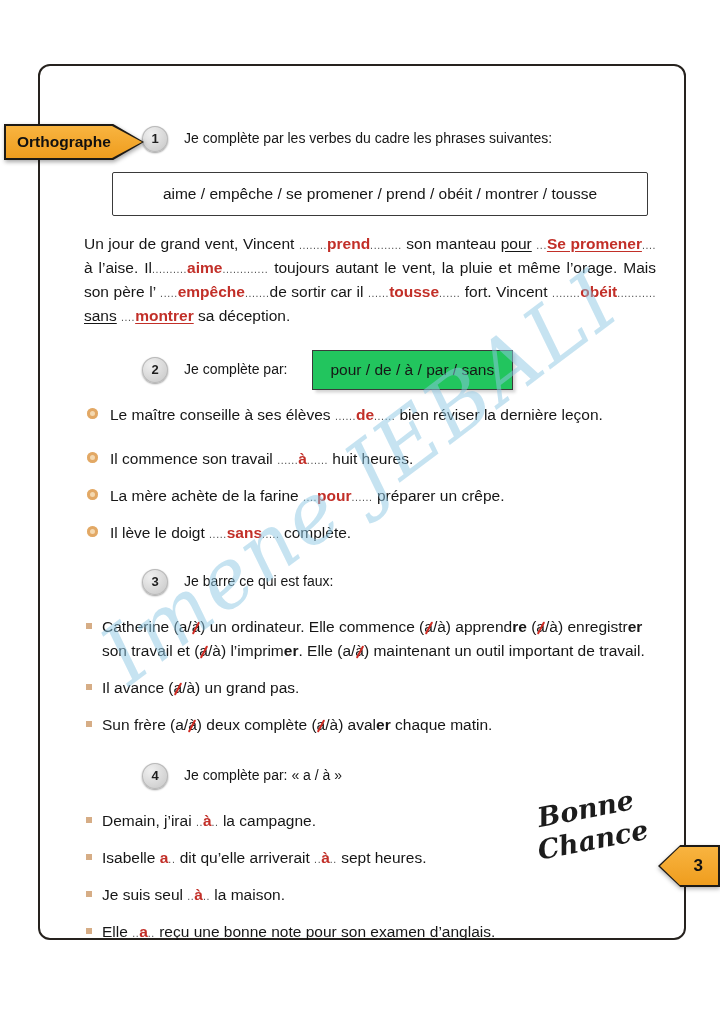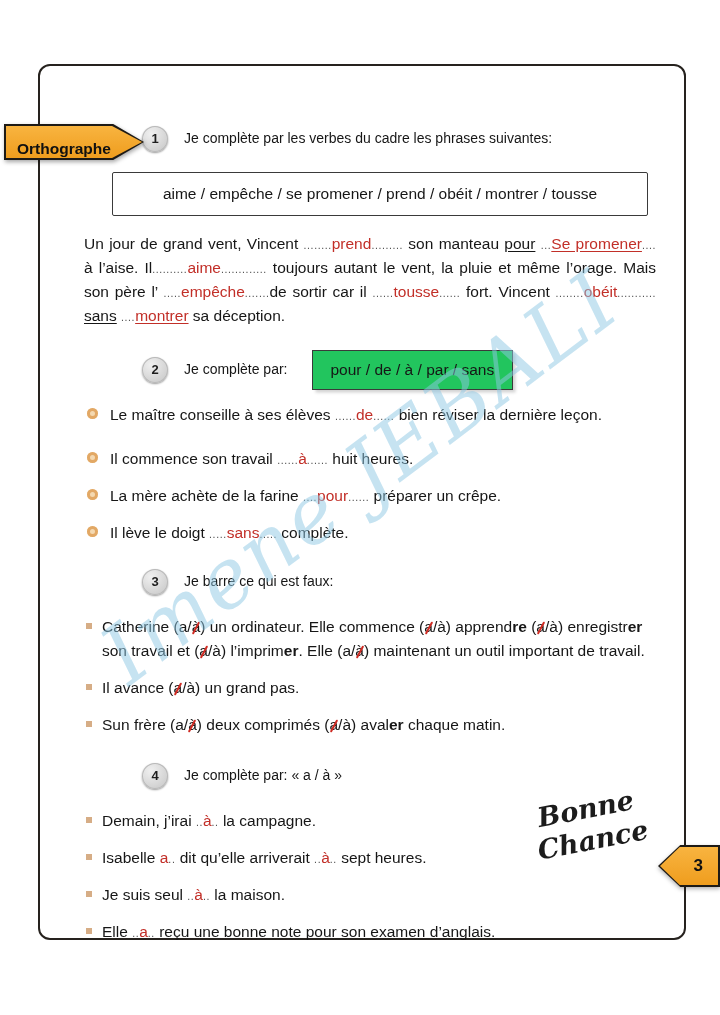--- a/index.html
+++ b/index.html
@@ -33,21 +33,21 @@
   }
   .word-box-inline{
     border:1.4px solid #3a3a3a;padding:7px 18px;font-size:15.5px;background:#22c55e;
     box-shadow:2.5px 2.5px 3px rgba(0,0,0,.18);margin-left:8px;white-space:nowrap;
   }
 
   .para{margin:16px 0 0 0;text-align:justify;}
 
   
   .dots{color:#4d4d4d;font-size:10.5px;letter-spacing:.6px;}
-  .ans{color:#c22f28;font-weight:normal;margin-top:8px;}
+  .ans{color:#c22f28;font-weight:bold;margin-top:8px;}
   .ansu{text-decoration:underline;text-underline-offset:2px;}
   .u{text-decoration:underline;text-underline-offset:2px;}
   .b{font-weight:bold;}
   .pair .struck{position:relative;display:inline-block;}
   .pair .struck::after{
     content:"";position:absolute;left:50%;top:52%;width:14px;height:2px;
     background:#cf2b23;transform:translate(-50%,-50%) rotate(-62deg);border-radius:1px;
   }
 
   
@@ -61,21 +61,21 @@
   .sq-bullet{position:absolute;left:2px;top:8px;width:6px;height:6px;background:#cf9f71;opacity:.85;}
   .item3{padding-left:18px;}
 
   
   .banner{position:absolute;left:4px;top:124px;width:140px;height:36px;z-index:12;
     filter:drop-shadow(1px 2px 2px rgba(0,0,0,.35));}
   .banner .shape-outer{position:absolute;inset:0;background:#1d1a16;
     clip-path:polygon(0 0,78% 0,100% 50%,78% 100%,0 100%);}
   .banner .shape-inner{position:absolute;inset:2px;background:linear-gradient(#f8b440,#ef9d1e);
     clip-path:polygon(0 0,78% 0,100% 50%,78% 100%,0 100%);
-    display:flex;align-items:flex-end;padding-left:11px;font-weight:bold;font-size:15.5px;color:#101010;}
+    display:flex;align-items:center;padding-left:11px;font-weight:bold;font-size:15.5px;color:#101010;}
 
   
   .page-arrow{position:absolute;right:0;top:845px;width:62px;height:42px;z-index:12;
     filter:drop-shadow(0 2px 2px rgba(0,0,0,.3));}
   .page-arrow .shape-outer{position:absolute;inset:0;background:#1d1a16;
     clip-path:polygon(0 50%,36% 0,100% 0,100% 100%,36% 100%);}
   .page-arrow .shape-inner{position:absolute;inset:2px;background:linear-gradient(#f8b440,#ef9d1e);
     clip-path:polygon(0 50%,34% 0,100% 0,100% 100%,34% 100%);
     display:flex;align-items:center;justify-content:flex-end;padding-right:15px;
     font-weight:bold;font-size:17px;color:#101010;}
@@ -153,21 +153,21 @@
         <div class="item item3 first">
           <span class="sq-bullet"></span>
           <span><span>Catherine </span><span class="pair"><span>(</span><span>a</span><span>/</span><span class="struck">à</span><span>)</span></span><span> un ordinateur. Elle commence </span><span class="pair"><span>(</span><span class="struck">a</span><span>/</span><span>à</span><span>)</span></span><span> apprend</span><span class="b">re</span><span> </span><span class="pair"><span>(</span><span class="struck">a</span><span>/</span><span>à</span><span>)</span></span><span> enregistr</span><span class="b">er</span><span> son travail et </span><span class="pair"><span>(</span><span class="struck">a</span><span>/</span><span>à</span><span>)</span></span><span> l’imprim</span><span class="b">er</span><span>. Elle </span><span class="pair"><span>(</span><span>a</span><span>/</span><span class="struck">à</span><span>)</span></span><span> maintenant un outil important de travail.</span></span>
         </div>
         <div class="item item3">
           <span class="sq-bullet"></span>
           <span><span>Il avance </span><span class="pair"><span>(</span><span class="struck">a</span><span>/</span><span>à</span><span>)</span></span><span> un grand pas.</span></span>
         </div>
         <div class="item item3">
           <span class="sq-bullet"></span>
-          <span><span>Sun frère </span><span class="pair"><span>(</span><span>a</span><span>/</span><span class="struck">à</span><span>)</span></span><span> deux comprimés </span><span class="pair"><span>(</span><span class="struck">a</span><span>/</span><span>à</span><span>)</span></span><span> aval</span><span class="b">er</span><span> chaque matin.</span></span>
+          <span><span>Sun frère </span><span class="pair"><span>(</span><span>a</span><span>/</span><span class="struck">à</span><span>)</span></span><span> deux complète </span><span class="pair"><span>(</span><span class="struck">a</span><span>/</span><span>à</span><span>)</span></span><span> aval</span><span class="b">er</span><span> chaque matin.</span></span>
         </div>
       </div>
 
       <div class="ex-header" style="margin-top:26px;">
         <span class="num-circle">4</span>
         <span class="prompt">Je complète par: « a / à »</span>
       </div>
       <div class="list">
         <div class="item item3 first">
           <span class="sq-bullet"></span>

